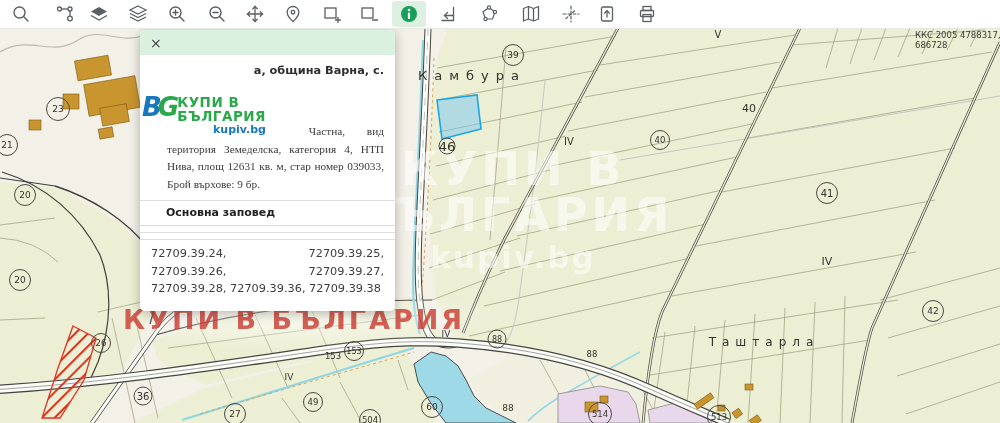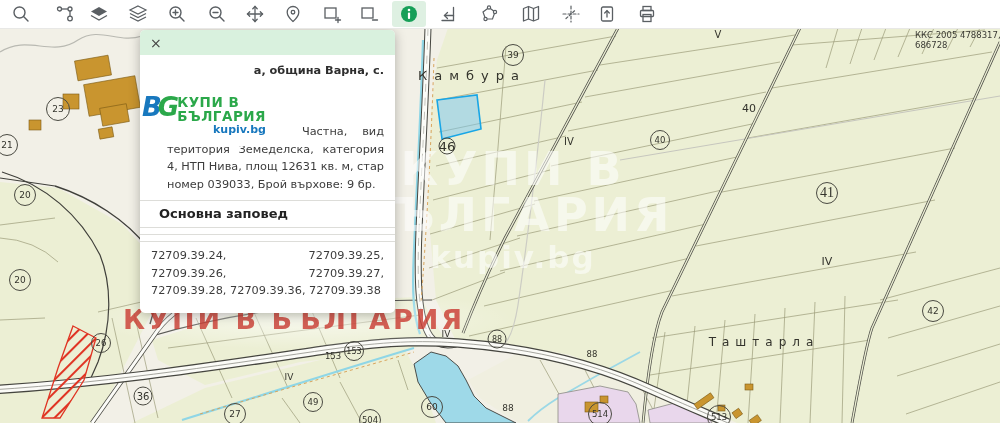--- a/index.html
+++ b/index.html
@@ -37,23 +37,23 @@
   .popup-close{font-size:14px;color:#444;cursor:pointer;line-height:1;}
   .popup-body{position:relative;padding:7px 11px 11px 11px;}
   .prop-line{font-weight:bold;text-align:right;color:#2e2e2e;margin:2px 0 6px 0;}
   .redact{display:inline-block;height:8px;}
   .kupiv-logo{position:absolute;left:2px;top:26px;width:142px;height:50px;background:#fff;z-index:2;
               display:flex;align-items:flex-start;padding-top:3px;margin-top:12px;}
   .kupiv-mark{font-weight:bold;font-style:italic;font-size:26px;line-height:0.9;letter-spacing:-4px;}
   .kupiv-text{margin-left:2px;line-height:1.0;}
   .kupiv-line{color:#2ba84a;font-weight:bold;font-size:13.5px;letter-spacing:0.5px;}
   .kupiv-domain{color:#1878be;font-weight:bold;font-size:11px;text-align:right;margin-top:1px;}
-  .details-p{text-align:justify;line-height:1.55;margin:0 0 7px 16px;position:relative;z-index:1;}
+  .details-p{text-align:justify;line-height:1.55;margin:0 0 7px 16px;position:relative;z-index:1;font-family:Liberation Serif, serif;}
   .sec-divider{border:none;border-top:1px solid #ddddd9;margin:6px -11px 5px -11px;}
-  .sec-h{font-weight:bold;color:#222;margin:0 0 4px 8px;font-size:13px;}
+  .sec-h{font-weight:bold;color:#222;margin:0 0 4px 15px;font-size:11px;}
   .sec-p{text-align:justify;line-height:1.55;margin:0 0 2px 0;}
 </style>
 </head>
 <body>
 
 <div class="screen">
 
   <svg class="map" viewBox="0 28 1000 395" width="1000" height="395" xmlns="http://www.w3.org/2000/svg">
     <defs>
       <pattern id="redhatch" patternUnits="userSpaceOnUse" width="9" height="9" patternTransform="rotate(45)">
@@ -248,21 +248,21 @@
   <div class="lbl" style="left:827px;top:261px;font-size:11px;">IV</div>
   <div class="lbl" style="left:446px;top:334px;font-size:9px;">IV</div>
   <div class="lbl" style="left:289px;top:377px;font-size:9px;">IV</div>
   <div class="lbl" style="left:749px;top:108px;font-size:11px;">40</div>
   <div class="lbl" style="left:592px;top:354px;font-size:8.5px;">88</div>
   <div class="lbl" style="left:508px;top:408px;font-size:9px;">88</div>
   <div class="lbl" style="left:333px;top:356px;font-size:8.5px;">153</div>
 
   <div class="clbl" style="left:513px;top:55px;width:20px;height:20px;font-size:9px;">39</div>
   <div class="clbl" style="left:660px;top:140px;width:18px;height:18px;font-size:8.5px;">40</div>
-  <div class="clbl" style="left:827px;top:193px;width:20px;height:20px;font-size:14px;font-family:Liberation Serif, serif;">41</div>
+  <div class="clbl" style="left:827px;top:193px;width:20px;height:20px;font-size:10px;">41</div>
   <div class="clbl" style="left:933px;top:311px;width:20px;height:20px;font-size:9px;">42</div>
   <div class="clbl" style="left:447px;top:146px;width:15px;height:15px;font-size:13px;">46</div>
   <div class="clbl" style="left:58px;top:109px;width:22px;height:22px;font-size:9px;">23</div>
   <div class="clbl" style="left:7px;top:145px;width:20px;height:20px;font-size:9px;">21</div>
   <div class="clbl" style="left:25px;top:195px;width:20px;height:20px;font-size:9px;">20</div>
   <div class="clbl" style="left:20px;top:280px;width:20px;height:20px;font-size:9px;">20</div>
   <div class="clbl" style="left:101px;top:343px;width:18px;height:18px;font-size:8.5px;">26</div>
   <div class="clbl" style="left:143px;top:396px;width:17px;height:17px;font-size:10px;">36</div>
   <div class="clbl" style="left:235px;top:414px;width:20px;height:20px;font-size:9px;">27</div>
   <div class="clbl" style="left:313px;top:402px;width:18px;height:18px;font-size:8.5px;">49</div>

